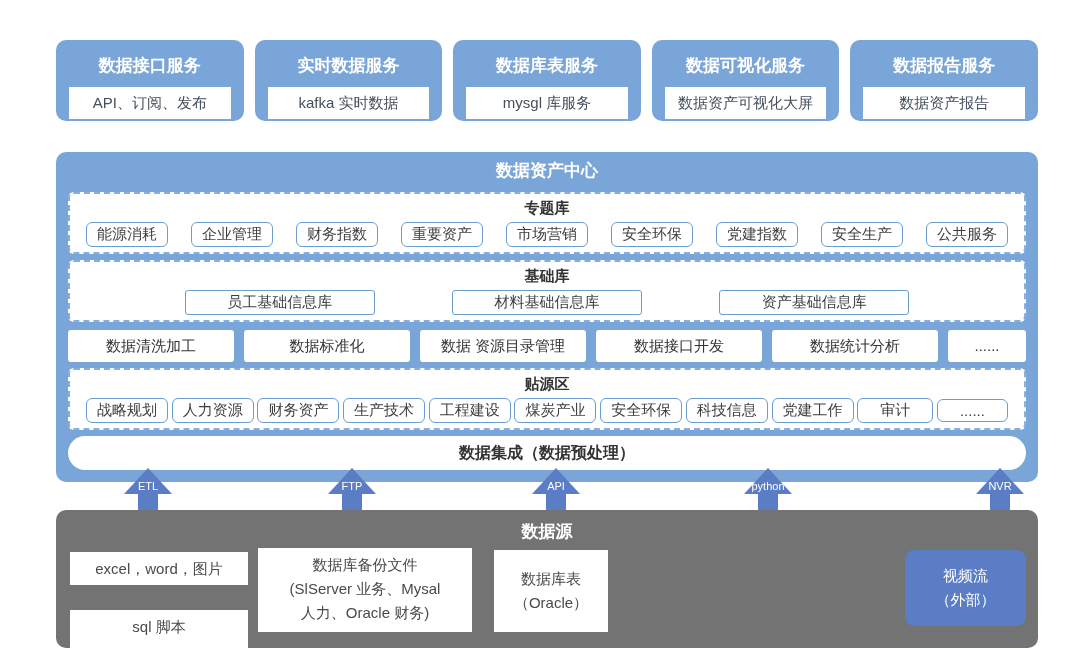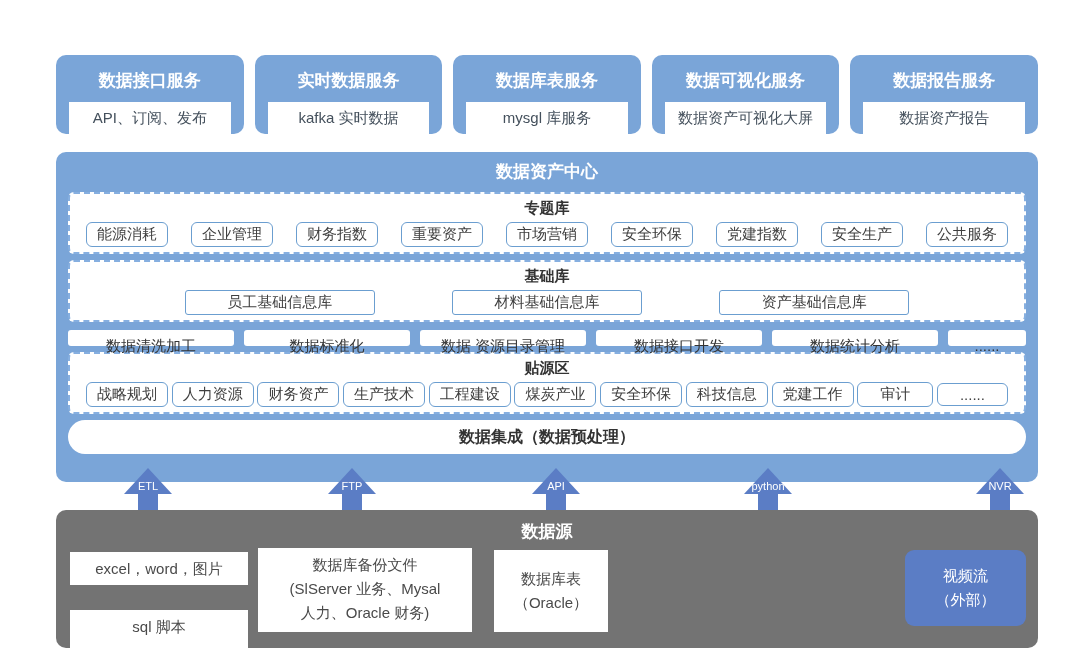--- a/index.html
+++ b/index.html
@@ -1,40 +1,40 @@
 <!DOCTYPE html>
 <html><head>
 <meta charset="utf-8">
 <style>
   html,body{margin:0;padding:0;background:#ffffff;}
   .canvas{
     position:relative;width:1080px;height:662px;background:#ffffff;overflow:hidden;
     font-family:"Liberation Sans","DejaVu Sans",sans-serif;color:#3f3f3f;
   }
   
-  .top-row{position:absolute;left:56px;top:40px;width:982px;height:108px;display:flex;gap:11px;align-items:center;}
+  .top-row{position:absolute;left:56px;top:40px;width:982px;height:81px;display:flex;gap:11px;}
   .svc{flex:1;background:#7aa5d8;border-radius:10px;display:flex;flex-direction:column;align-items:center;}
   .svc-title{color:#ffffff;font-weight:bold;font-size:17px;line-height:17px;margin-top:17px;}
   .svc-detail{background:#ffffff;margin-top:13px;width:calc(100% - 26px);height:32px;line-height:32px;
     text-align:center;font-size:15px;color:#44505c;}
   
   .asset-center{position:absolute;left:56px;top:152px;width:982px;height:330px;background:#7aa5d8;
     border-radius:10px;z-index:1;box-sizing:border-box;padding:0 12px;}
-  .ac-title{color:#ffffff;font-weight:bold;font-size:17px;text-align:center;line-height:40px;height:40px;}
+  .ac-title{color:#ffffff;font-weight:bold;font-size:17px;text-align:center;line-height:40px;height:40px;font-family:Liberation Mono, monospace;}
   .dotted{background:#ffffff;border:2px dashed #86afe0;border-radius:6px;box-sizing:border-box;
     height:62px;padding:3px 16px 0 16px;}
   .panel-title{font-weight:bold;color:#333333;font-size:15px;text-align:center;line-height:22px;}
   .pill-row{display:flex;justify-content:space-between;align-items:center;margin-top:3px;}
   .pill{background:#ffffff;border:1px solid #6b9ed0;border-radius:6px;padding:2px 10px;
     font-size:15px;color:#3f3f3f;white-space:nowrap;}
   .pill.pad{padding:2px 22px;}
   .pill.wide{border-radius:3px;min-width:168px;text-align:center;}
   .pill-row.basic{justify-content:space-around;padding:0 60px;}
   .gap6{height:6px;} .gap8{height:8px;}
-  .tools-row{display:flex;gap:10px;height:16px;}
+  .tools-row{display:flex;gap:10px;height:32px;}
   .tool{flex:1;background:#ffffff;border-radius:3px;text-align:center;line-height:32px;
     font-size:15px;color:#333333;white-space:nowrap;}
   .tool.small{flex:0 0 78px;}
   .integration-bar{background:#ffffff;border-radius:17px;height:34px;line-height:34px;text-align:center;
     font-weight:bold;font-size:16px;color:#333333;}
   
   .arrow{position:absolute;top:468px;width:48px;height:52px;z-index:2;}
   .arrow-label{position:absolute;top:12px;left:0;width:100%;text-align:center;
     color:#ffffff;font-size:11px;line-height:12px;}
   

